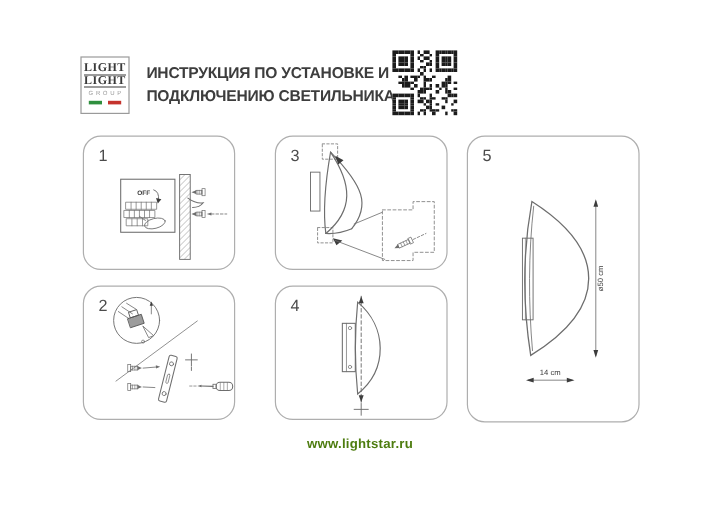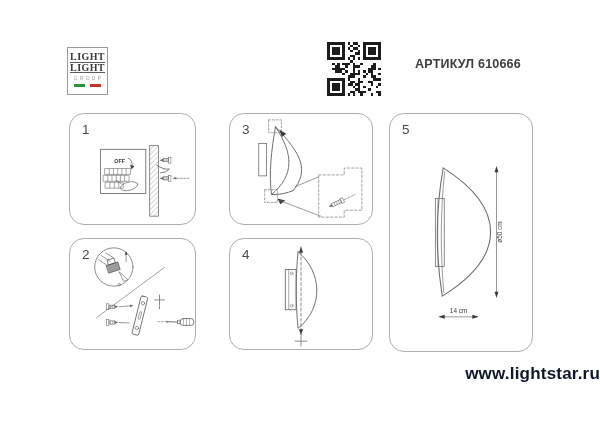--- a/index.html
+++ b/index.html
@@ -51,40 +51,44 @@
   .panel-num{
     position:absolute;left:12px;top:8px;font-size:13.5px;color:#4b4b4b;z-index:2;
   }
   #panel1{left:69px;top:113px;width:127px;height:112px;}
   #panel2{left:69px;top:238px;width:127px;height:112px;}
   #panel3{left:229px;top:113px;width:144px;height:112px;}
   #panel4{left:229px;top:238px;width:144px;height:112px;}
   #panel5{left:389px;top:113px;width:144px;height:239px;}
   
   .website{
-    position:absolute;left:0;right:0;top:364px;text-align:right;
-    font-size:17px;font-weight:bold;color:#0f172a;letter-spacing:.2px;
+    position:absolute;left:0;right:0;top:364px;text-align:center;
+    font-size:11px;font-weight:bold;color:#4d7c0f;letter-spacing:.2px;
   }
   svg text{font-family:"Liberation Sans",sans-serif;}
 </style>
 </head>
 <body>
 
 <div class="sheet">
 
   <div class="logo">
     <span class="logo-word">LIGHT</span>
     <span class="logo-word">LIGHT</span>
     <span class="logo-group">GROUP</span>
     <span class="logo-flag">
       <span class="flag-green"></span>
       <span class="flag-red"></span>
     </span>
   </div>
 
+  <div class="title">
+    <div>ИНСТРУКЦИЯ ПО УСТАНОВКЕ И</div>
+    <div>ПОДКЛЮЧЕНИЮ СВЕТИЛЬНИКА</div>
+  </div>
 
   <div class="qr" id="qr">
       <i class="d"></i>
       <i class="d"></i>
       <i class="d"></i>
       <i class="d"></i>
       <i class="d"></i>
       <i class="d"></i>
       <i class="d"></i>
       <i></i>
@@ -517,21 +521,20 @@
       <i></i>
       <i></i>
       <i></i>
       <i class="d"></i>
       <i></i>
       <i></i>
       <i class="d"></i>
     </div>
 
   <div class="series-block">
-    <div class="article-line">АРТИКУЛ 610666</div>
   </div>
 
   <div class="panel" id="panel1">
     <div class="panel-num">1</div>
     <svg viewBox="0 0 127 112">
       <defs>
         <pattern id="hatchWall" patternUnits="userSpaceOnUse" width="3.6" height="3.6" patternTransform="rotate(45)">
           <line x1="0" y1="0" x2="0" y2="3.6" stroke="#9a9a9a" stroke-width="0.8"></line>
         </pattern>
       </defs>

